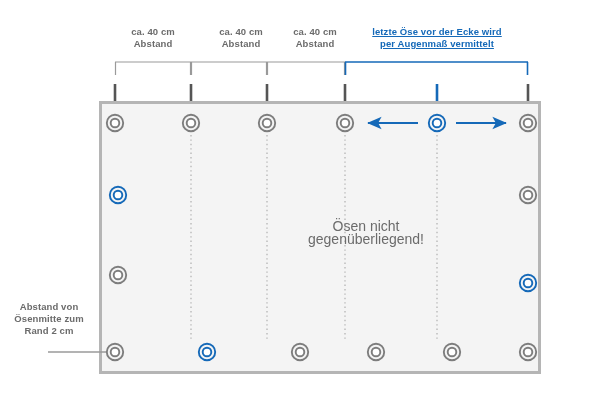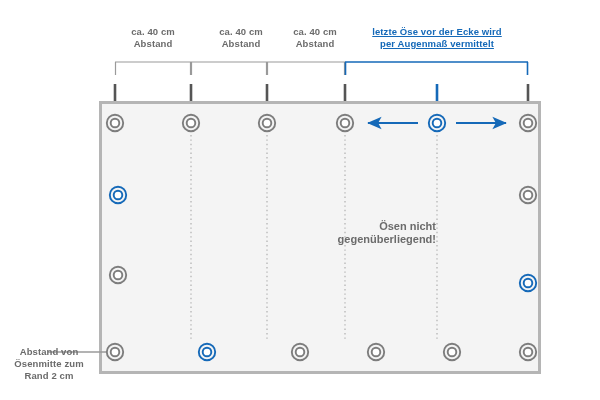--- a/index.html
+++ b/index.html
@@ -21,25 +21,25 @@
     line-height:12px;
     color:#6b6b6b;
     text-align:center;
     letter-spacing:.1px;
     white-space:pre-line;
   }
   .lbl.blue{color:#1569b8;}
   .lbl.left{text-align:center;}
   .center-note{
     position:absolute;
-    font-weight:bold;
-    font-size:11px;
+    font-weight:normal;
+    font-size:14px;
     line-height:12.5px;
     color:#6b6b6b;
-    text-align:right;
+    text-align:center;
     white-space:pre-line;
   }
 </style>
 </head>
 <body>
 
 <div id="stage">
 
   <svg id="svg" width="600" height="400" viewBox="0 0 600 400">
 
@@ -176,17 +176,17 @@
 Abstand</div>
       <div class="lbl" style="left: 255px; top: 26px; width: 120px;">ca. 40 cm
 Abstand</div>
       <div class="lbl blue" style="left: 337px; top: 26px; width: 200px; text-decoration: underline;">letzte Öse vor der Ecke wird
 per Augenmaß vermittelt</div>
     </div>
 
   <div class="center-note" id="center-note" style="width: 140px; left: 296px; top: 220px;">Ösen nicht
 gegenüberliegend!</div>
 
-  <div class="lbl left" id="edge-note" style="width: 100px; left: -1px; top: 301px; margin-top: 45px;">Abstand von
+  <div class="lbl left" id="edge-note" style="width: 100px; left: -1px; top: 301px;">Abstand von
 Ösenmitte zum
 Rand 2 cm</div>
 
 </div>
 
 </body></html>

